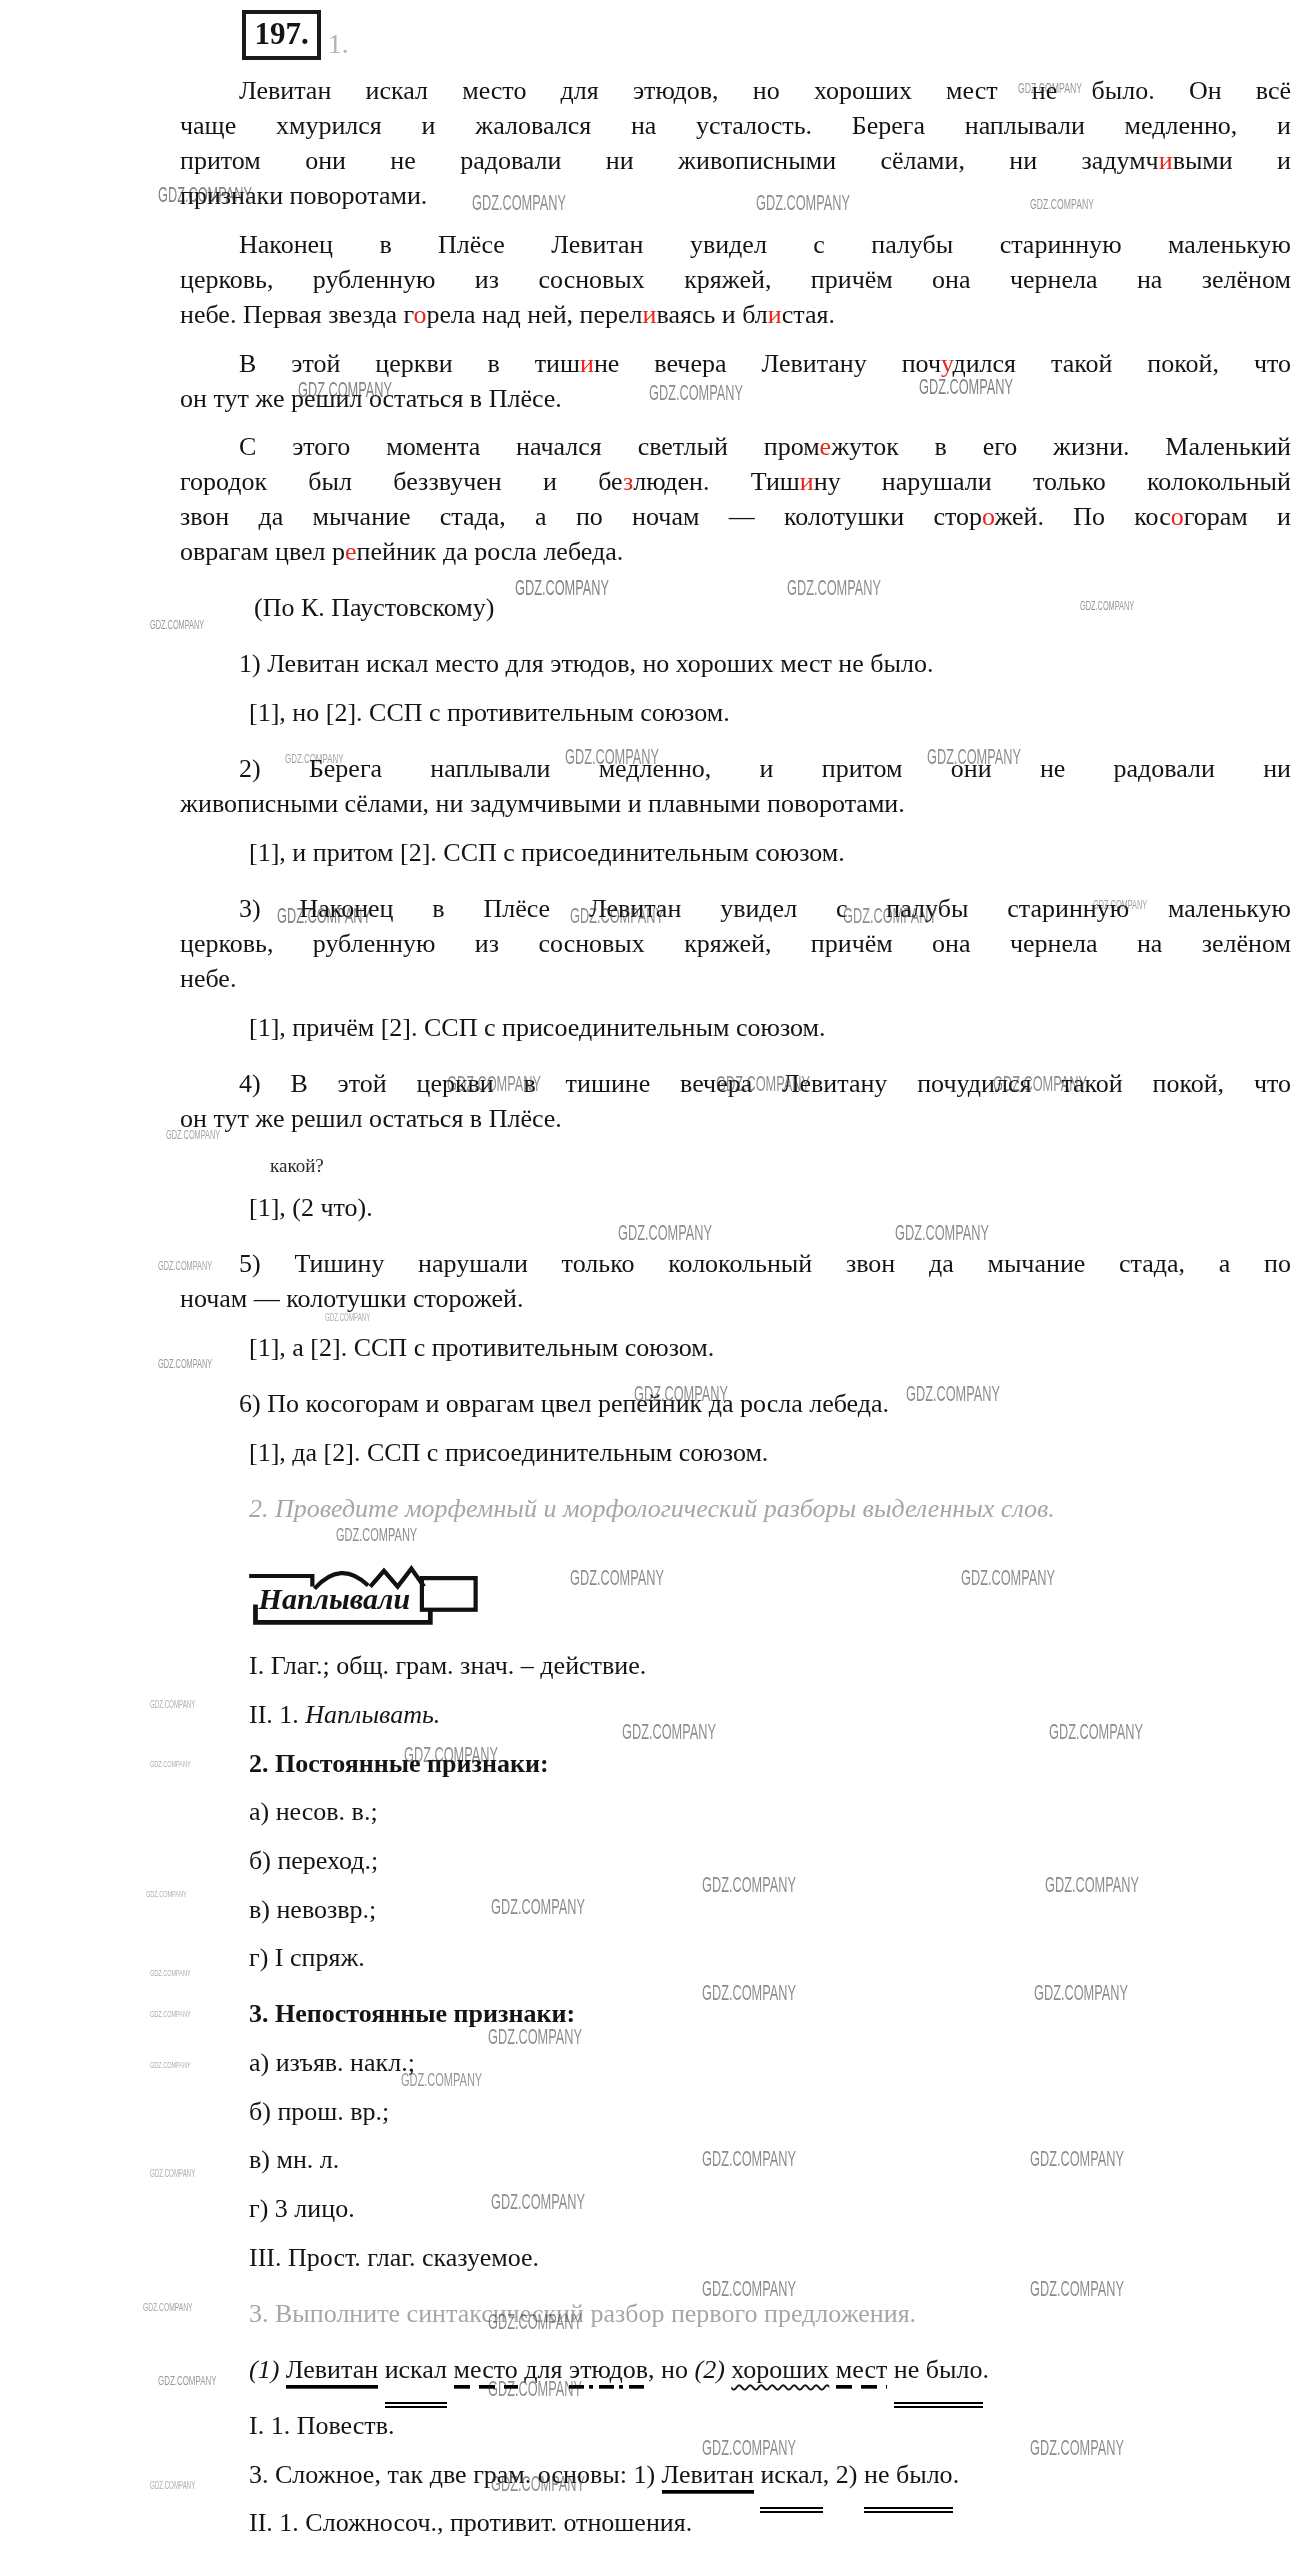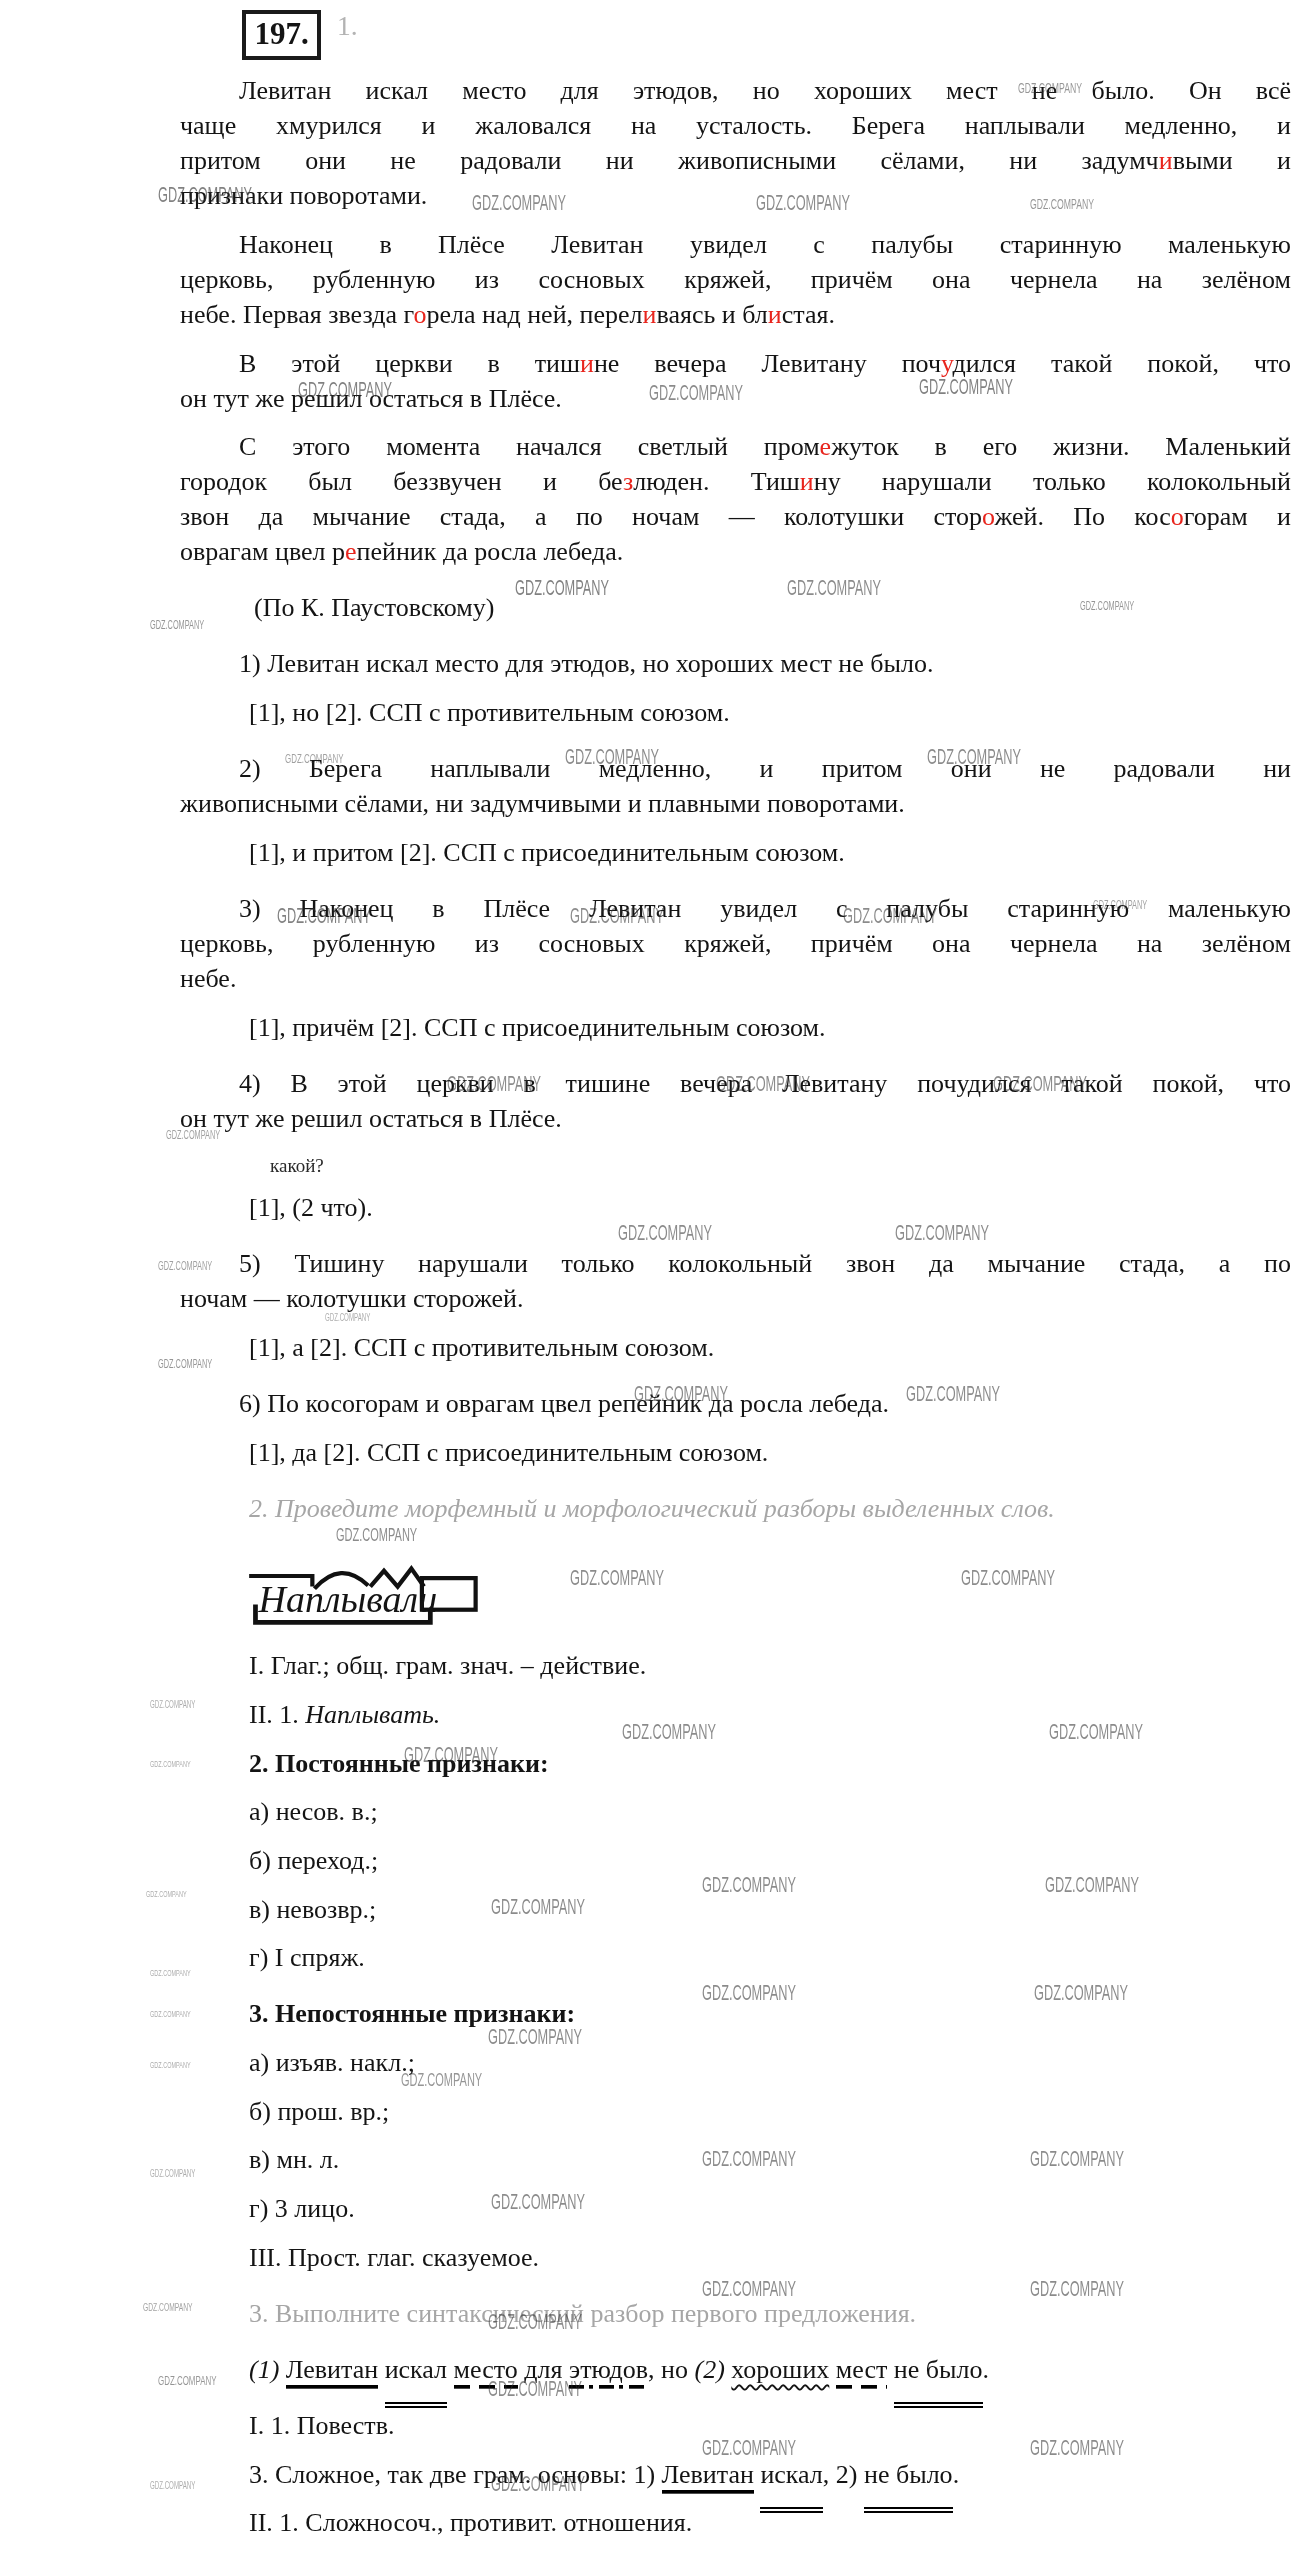--- a/index.html
+++ b/index.html
@@ -11,41 +11,41 @@
   #content{position:absolute;left:180px;top:9.5px;width:1111px;z-index:2;}
   .pline,.line{font-size:26px;line-height:35px;white-space:normal;}
   .pline{text-align:justify;text-align-last:justify;}
   .pline.last{text-align-last:left;}
   .pline.first{text-indent:59px;}
   .para{margin-top:13.7px;}
   .line{margin-top:13.7px;margin-left:69px;}
   .line.noindent{margin-left:0;}
   .gap-lg{margin-top:21px;}
   .gray{color:#a6a6a6;}
-  .badge-row{margin-left:62px;display:flex;align-items:flex-start;gap:16px;}
+  .badge-row{margin-left:62px;display:flex;align-items:flex-end;gap:7px;}
   .badge{
     display:inline-block;border:4.2px solid #1a1a1a;padding:0 8.4px 3.2px 8.4px;
     font-weight:bold;font-size:31px;line-height:39px;background:#fff;
   }
   .badge-sub{color:#b3b3b3;font-size:27.5px;}
   .attribution{margin-left:74px;}
   .question-label{font-size:19px;line-height:23px;color:#2a2a2a;margin:18px 0 0 90px;}
   .rl{color:#e8251d;}
   .it{font-style:italic;}
   .bd{font-weight:bold;}
   
   .u-subj{background:linear-gradient(#000,#000) left bottom / 100% 3.7px no-repeat;padding-bottom:5.3px;}
   .u-pred{border-bottom:6.9px double #000;padding-bottom:18px;}
   .u-obj{background:repeating-linear-gradient(90deg,#000 0 16px,transparent 16px 25px) left bottom / 100% 3.7px no-repeat;padding-bottom:5.3px;}
   .u-adv{background:repeating-linear-gradient(90deg,#000 0 15px,transparent 15px 20px,#000 20px 24px,transparent 24px 30px) left bottom / 100% 3.7px no-repeat;padding-bottom:5.3px;}
   .u-attr{text-decoration:underline;text-decoration-style:wavy;text-decoration-thickness:2.1px;text-underline-offset:6.3px;}
   
   .morpheme-box{position:relative;margin:30px 0 5.3px 68px;width:253px;height:79px;}
   .morpheme-word{
-    position:absolute;left:10.6px;top:27.5px;font-size:38px;font-weight:normal;font-style:italic;line-height:32px;
+    position:absolute;left:10.6px;top:27.5px;font-size:30px;font-weight:bold;font-style:italic;line-height:32px;
   }
   .morpheme-box svg{position:absolute;left:0;top:0;}
   
   .wm{
     position:absolute;z-index:3;pointer-events:none;white-space:nowrap;
     font-family:"Liberation Sans","DejaVu Sans",sans-serif;font-weight:400;color:#2e2e2e;
     transform:scaleX(0.58);transform-origin:left top;letter-spacing:0;
   }
 </style>
 </head>

